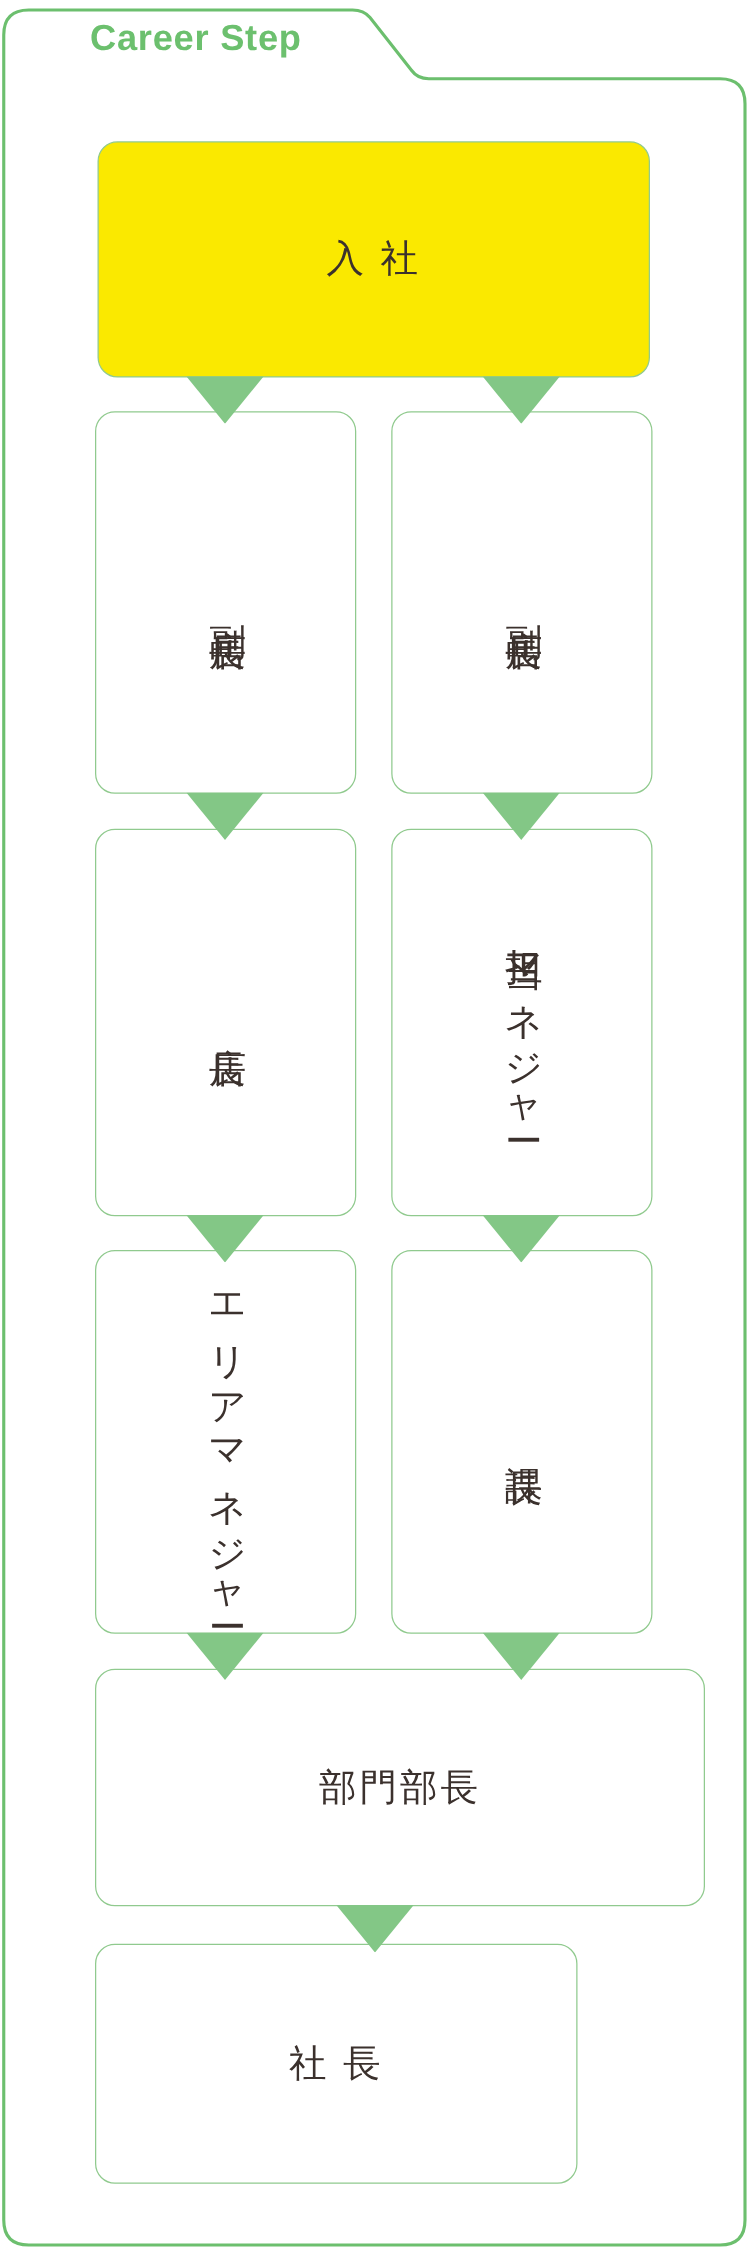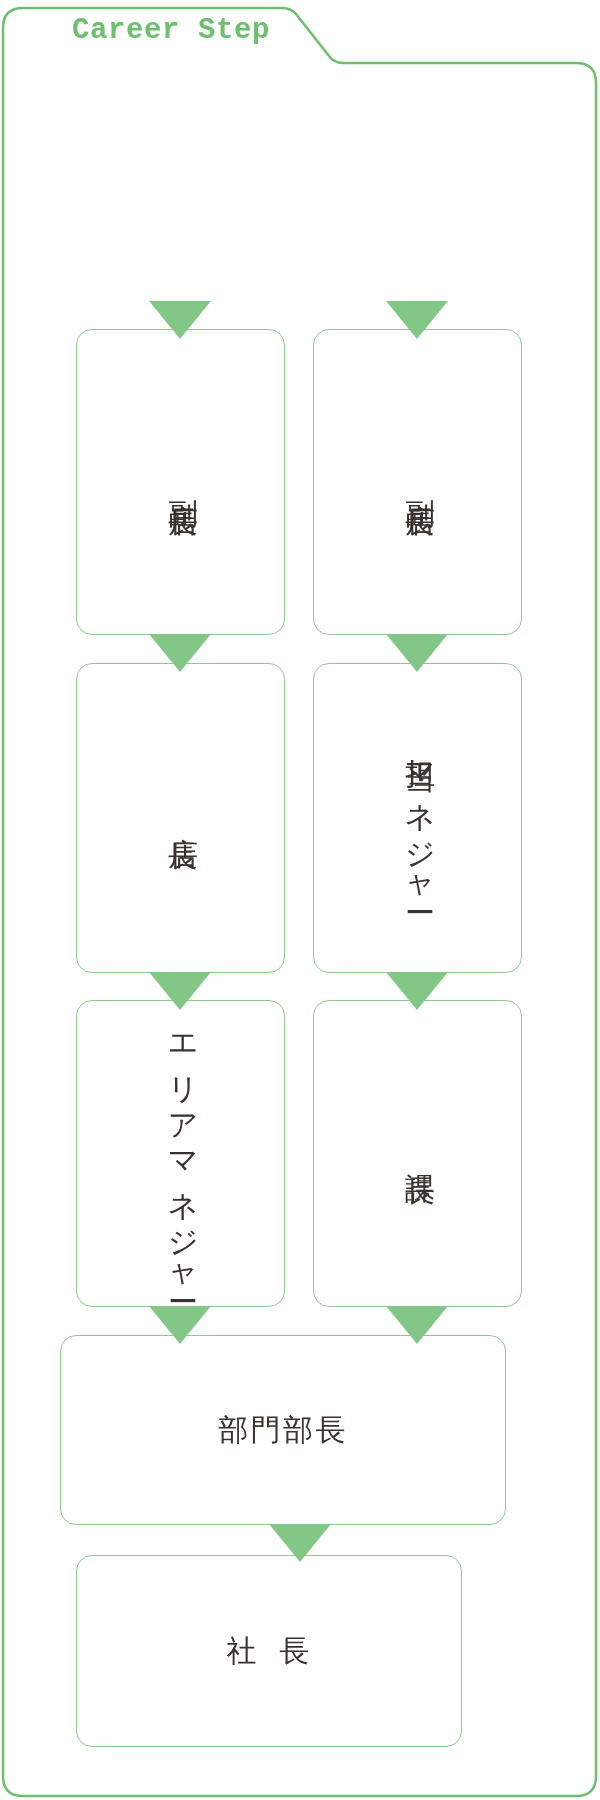--- a/index.html
+++ b/index.html
@@ -5,21 +5,21 @@
   html, body {
     margin: 0;
     padding: 0;
     background: #ffffff;
   }
   .canvas {
     position: relative;
     width: 600px;
     height: 1800px;
     background: #ffffff;
-    font-family: Liberation Mono, monospace;
+    font-family: Liberation Sans, sans-serif;
     overflow: hidden;
   }
   .card-outline {
     position: absolute;
     left: 0; top: 0;
     width: 600px;
     height: 1800px;
   }
   .title {
     position: absolute;
@@ -82,20 +82,23 @@
              Q 596 63 596 83
              L 596 1776
              Q 596 1796 576 1796
              L 23 1796
              Q 3 1796 3 1776
              Z" fill="#ffffff" stroke="#6cbf6e" stroke-width="2.5"></path>
   </svg>
 
   <div class="title">Career Step</div>
 
+  <div class="node node-yellow" style="left:78px; top:113px; width:442px; height:189px;">
+    <span class="node-label">入 社</span>
+  </div>
 
   <div class="node node-v" style="left:76px; top:329px; width:209px; height:306px;">
     <span class="node-label">副店長</span>
   </div>
   <div class="node node-v" style="left:313px; top:329px; width:209px; height:306px;">
     <span class="node-label">副店長</span>
   </div>
 
   <div class="node node-v" style="left:76px; top:663px; width:209px; height:310px;">
     <span class="node-label">店長</span>
@@ -104,21 +107,21 @@
     <span class="node-label">担当マネジャー</span>
   </div>
 
   <div class="node node-v" style="left:76px; top:1000px; width:209px; height:307px;">
     <span class="node-label">エリアマネジャー</span>
   </div>
   <div class="node node-v" style="left:313px; top:1000px; width:209px; height:307px;">
     <span class="node-label">課長</span>
   </div>
 
-  <div class="node" style="left:60px; top:1335px; width:446px; height:190px;">
+  <div class="node" style="left:76px; top:1335px; width:488px; height:190px;">
     <span class="node-label">部門部長</span>
   </div>
   <div class="node" style="left:76px; top:1555px; width:386px; height:192px;">
     <span class="node-label">社 長</span>
   </div>
 
   <div class="tri" style="left:149px; top:301px;"></div>
   <div class="tri" style="left:386px; top:301px;"></div>
   <div class="tri" style="left:149px; top:634px;"></div>
   <div class="tri" style="left:386px; top:634px;"></div>

